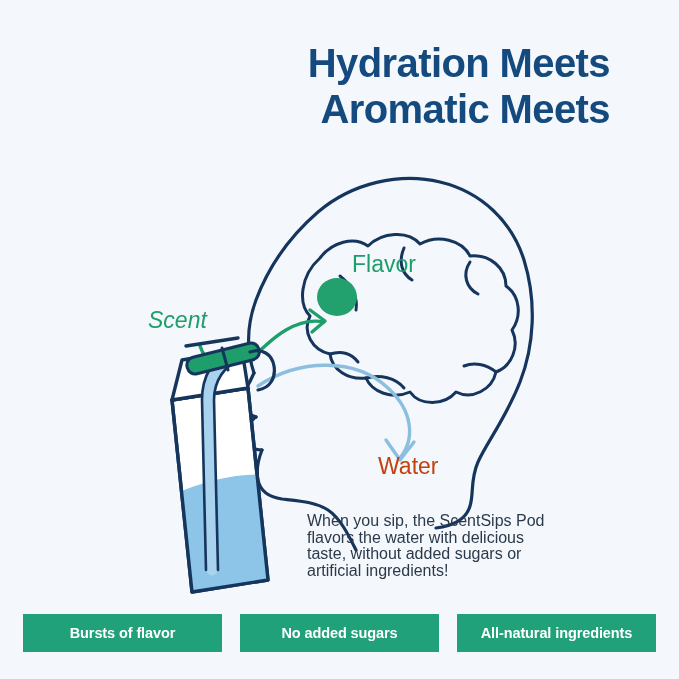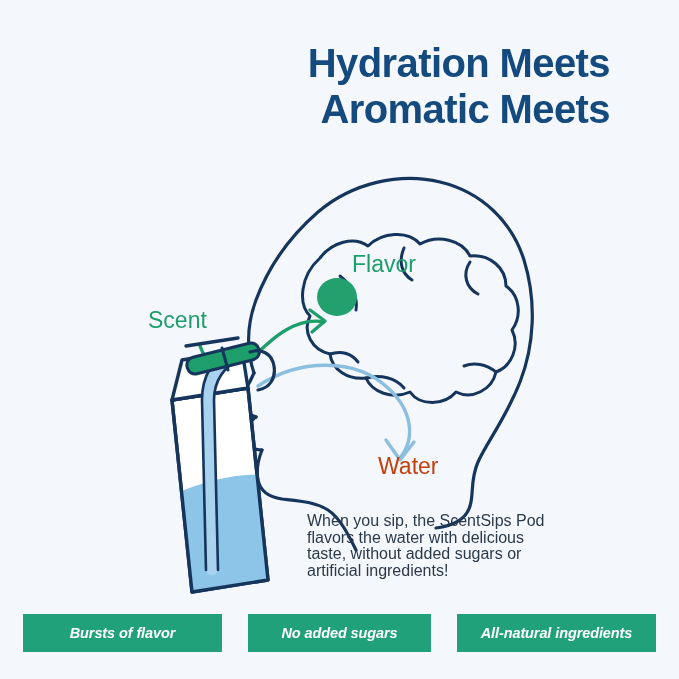--- a/index.html
+++ b/index.html
@@ -57,20 +57,21 @@
     position: absolute;
     font-family: "Liberation Sans", sans-serif;
     font-size: 23px;
     font-weight: normal;
     white-space: nowrap;
   }
   .label-scent {
     left: 148px;
     top: 307px;
     color: #1e9e6a;
+    font-style: italic;
   }
   .label-flavor {
     left: 352px;
     top: 251px;
     color: #1e9e6a;
   }
   .label-water {
     left: 378px;
     top: 453px;
     color: #c2410c;
@@ -91,37 +92,36 @@
   
   .badge-row {
     position: absolute;
     left: 23px;
     top: 614px;
     width: 633px;
     height: 38px;
     display: flex;
     justify-content: space-between;
     align-items: stretch;
-    font-style: italic;
   }
   .badge {
     background: #21a179;
     color: #ffffff;
     display: flex;
     align-items: center;
     justify-content: center;
     font-family: "Liberation Sans", sans-serif;
     font-size: 14.5px;
     font-weight: bold;
     letter-spacing: -0.1px;
     height: 38px;
     white-space: nowrap;
   }
   .badge-0 { width: 199px; }
-  .badge-1 { width: 183px; }
+  .badge-1 { width: 199px; }
   .badge-2 { width: 199px; }
 </style>
 </head>
 <body>
 
 <div class="page">
 
   <div class="title-block">
     <div class="title-line">Hydration Meets</div>
     <div class="title-line">Aromatic Meets</div>

